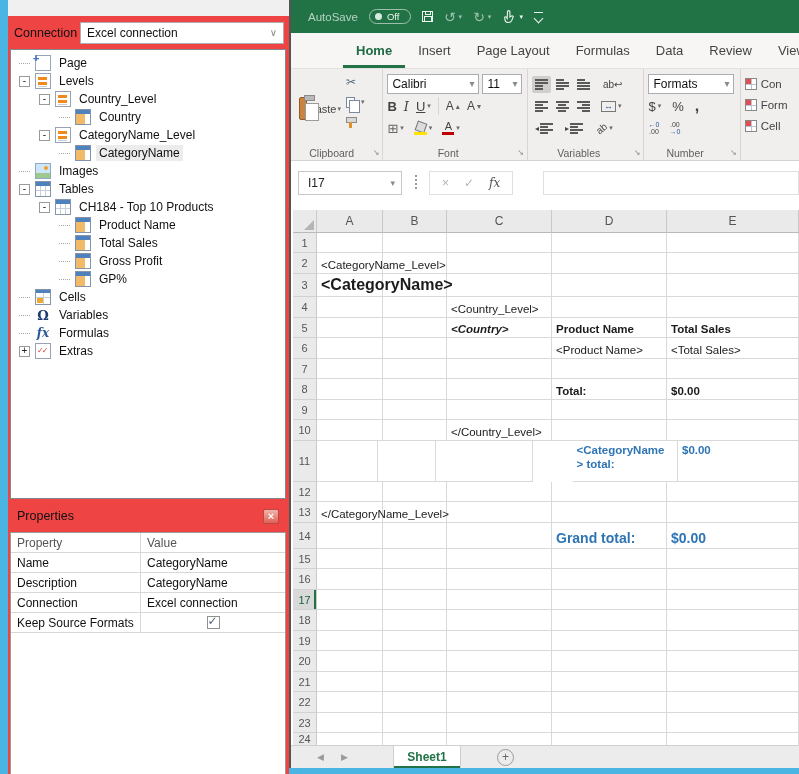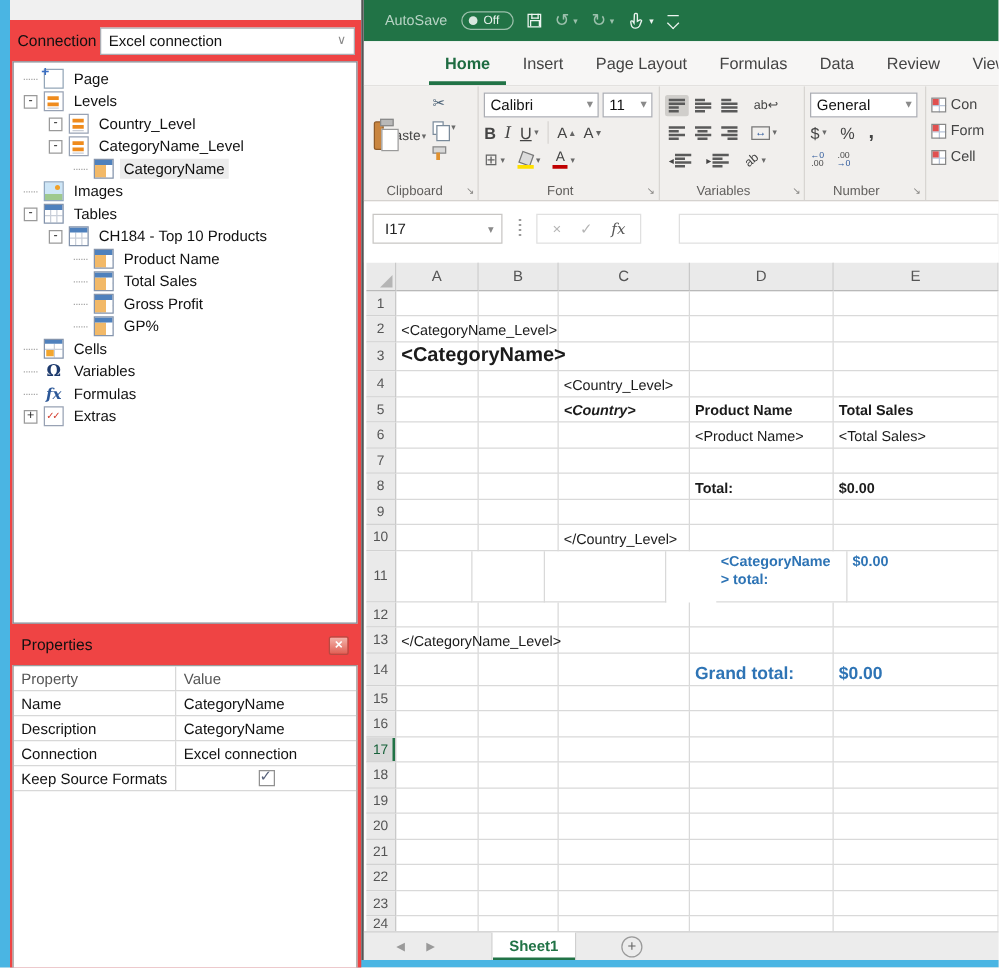--- a/index.html
+++ b/index.html
@@ -222,20 +222,25 @@
         <div class="trow" style="padding-left: 8px;">
           <span class="exp">-</span>
           <span class="tic tic-levels"></span>
           <span class="tlabel">Levels</span>
         </div>
         <div class="trow" style="padding-left: 28px;">
           <span class="exp">-</span>
           <span class="tic tic-level"></span>
           <span class="tlabel">Country_Level</span>
         </div>
+        <div class="trow" style="padding-left: 48px;">
+          <span class="stub"></span>
+          <span class="tic tic-column"></span>
+          <span class="tlabel">Country</span>
+        </div>
         <div class="trow" style="padding-left: 28px;">
           <span class="exp">-</span>
           <span class="tic tic-level"></span>
           <span class="tlabel">CategoryName_Level</span>
         </div>
         <div class="trow" style="padding-left: 48px;">
           <span class="stub"></span>
           <span class="tic tic-column"></span>
           <span class="tlabel sel">CategoryName</span>
         </div>
@@ -483,21 +488,21 @@
           </div>
         </div>
         <span class="rg-label">Variables</span>
         <span class="rg-launcher">↘</span>
       </div>
 
       <div class="rgroup" style="width:99px">
         <div class="rcol" style="width:100%">
           <div class="rrow">
             <div class="combo rc" style="width:86px">
-                <span>General</span>
+                <span>Formats</span>
                 <span class="arr">▾</span>
               </div>
           </div>
           <div class="rrow" style="gap:11px">
             <span class="ric">
                 <span class="numsym">$</span>
                 <span class="dd">▾</span>
               </span>
             <span class="numsym">%</span>
             <span class="comma">,</span>

